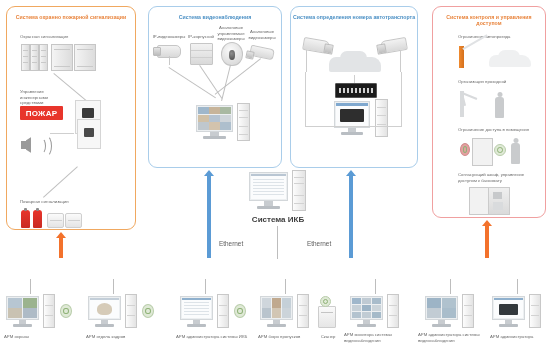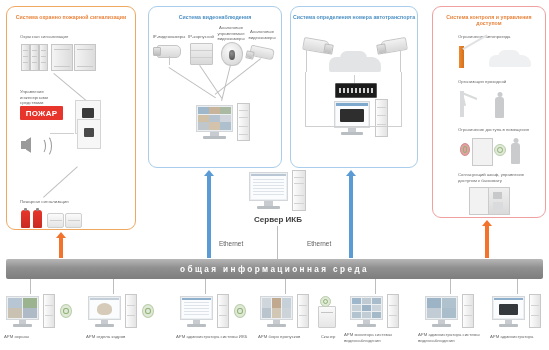--- a/index.html
+++ b/index.html
@@ -344,29 +344,26 @@
     </div>
     <div class="neck"></div>
       <div class="base"></div>
   </div>
   <div class="tower" style="left:292px;top:170px;width:14px;height:41px;">
     <i style="top:6px"></i>
       <i style="top:12px"></i>
       <i style="top:24px"></i>
       <i style="top:32px"></i>
   </div>
-  <div style="position:absolute;left:236px;top:215px;width:84px;text-align:center;font-size:8px;color:#3d3d3d;font-weight:600;">Сервер ИКБ</div>
+  <div style="position:absolute;left:236px;top:215px;width:84px;text-align:center;font-size:8px;color:#3d3d3d;font-weight:600;">Система ИКБ</div>
   <div class="conn" style="left:277px;top:226px;height:33px;"></div>
 
   <div class="eth" style="left:219px;top:240px;">Ethernet</div>
   <div class="eth" style="left:307px;top:240px;">Ethernet</div>
 
-  <div class="bus">
-    <span>общая  информационная  среда</span>
-  </div>
 
   <div class="conn" style="left:30px;top:279px;height:15px;"></div>
   <div class="monitor" style="left:6px;top:296px;width:33px;height:31px;">
     <div class="screen">
       <div class="mosaic" style="grid-template-columns:repeat(2,1fr);grid-template-rows:repeat(2,1fr);">
         <div style="background:#b7c6d2"></div>
           <div style="background:#9bb38e"></div>
         <div style="background:#c9c2b2"></div>
           <div style="background:#aebbc6"></div>
       </div>

